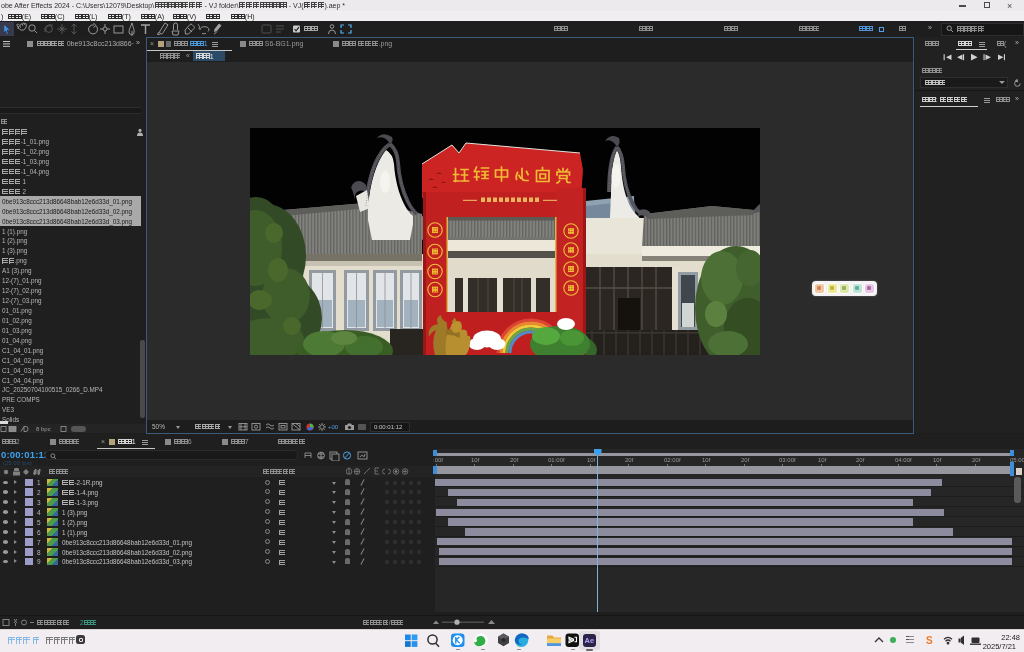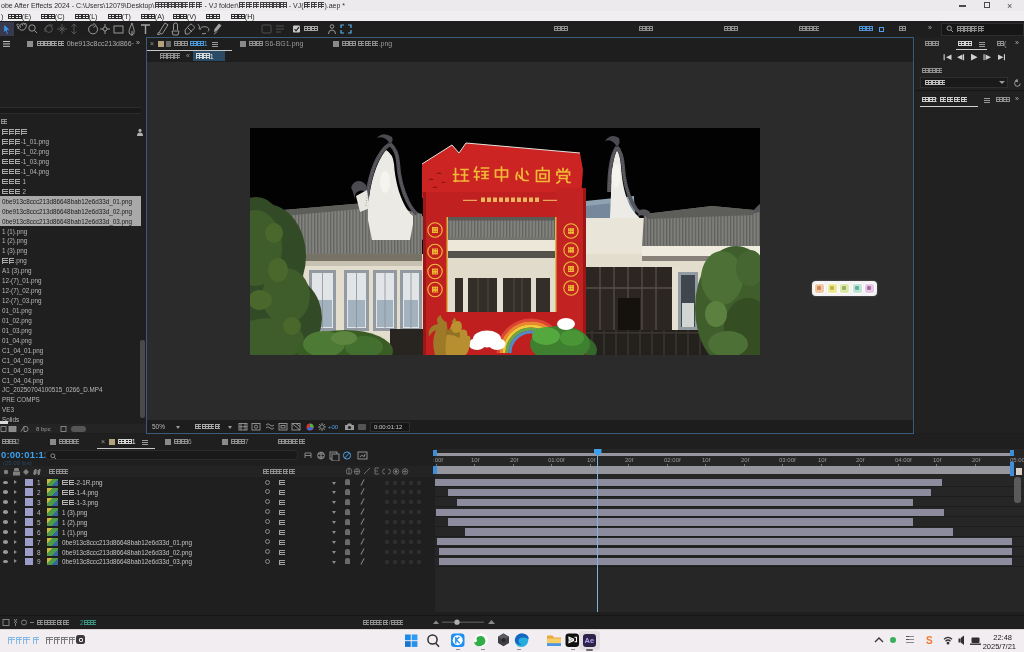--- a/index.html
+++ b/index.html
@@ -879,14 +879,14 @@
       </g>
 <g fill="#2f2f2f">
         <rect x="86.5" y="6.5" width="2.2" height="4"></rect>
         <path d="M89 5.8 l3-2.2 v9.4 L89 10.8z"></path>
       </g>
 <g fill="#2f2f2f">
         <rect x="99.5" y="5.5" width="8" height="5.5" rx="1"></rect>
         <rect x="98" y="11.5" width="11" height="1.4"></rect>
       </g>
 </svg>
-<div class="abs row" style="right:12px;top:632.5px;font-size:7.5px;color:#1a1a1a;text-align:right">22:48</div>
+<div class="abs row" style="right:4px;top:632.5px;font-size:7.5px;color:#1a1a1a;text-align:right">22:48</div>
 <div class="abs row" style="right:8px;top:641.5px;font-size:7.5px;color:#1a1a1a;text-align:right">2025/7/21</div>
   </div>
 </body></html>

